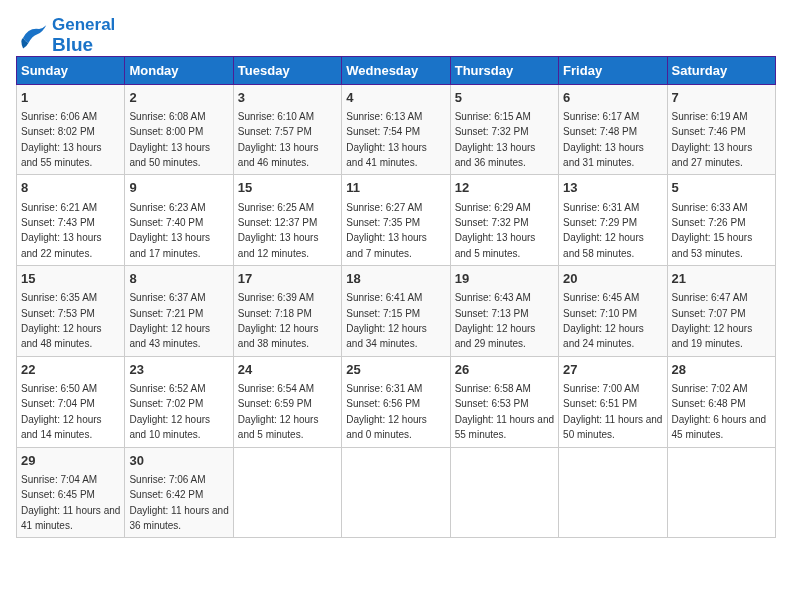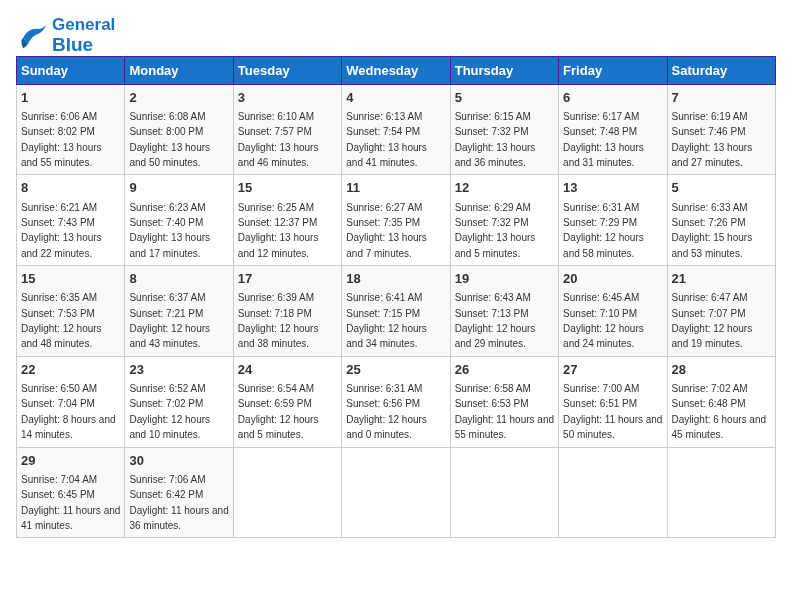--- a/index.html
+++ b/index.html
@@ -243,21 +243,21 @@
         <span class="day-detail">Sunrise: 6:47 AM</span><br>
         <span class="day-detail">Sunset: 7:07 PM</span><br>
         <span class="day-detail">Daylight: 12 hours and 19 minutes.</span>
       </td>
       </tr>
       <tr>
         <td>
         <span class="day-num">22</span>
         <span class="day-detail">Sunrise: 6:50 AM</span><br>
         <span class="day-detail">Sunset: 7:04 PM</span><br>
-        <span class="day-detail">Daylight: 8 hours and 14 minutes.</span>
+        <span class="day-detail">Daylight: 12 hours and 14 minutes.</span>
       </td>
         <td>
         <span class="day-num">23</span>
         <span class="day-detail">Sunrise: 6:52 AM</span><br>
         <span class="day-detail">Sunset: 7:02 PM</span><br>
         <span class="day-detail">Daylight: 12 hours and 10 minutes.</span>
       </td>
         <td>
         <span class="day-num">24</span>
         <span class="day-detail">Sunrise: 6:54 AM</span><br>

